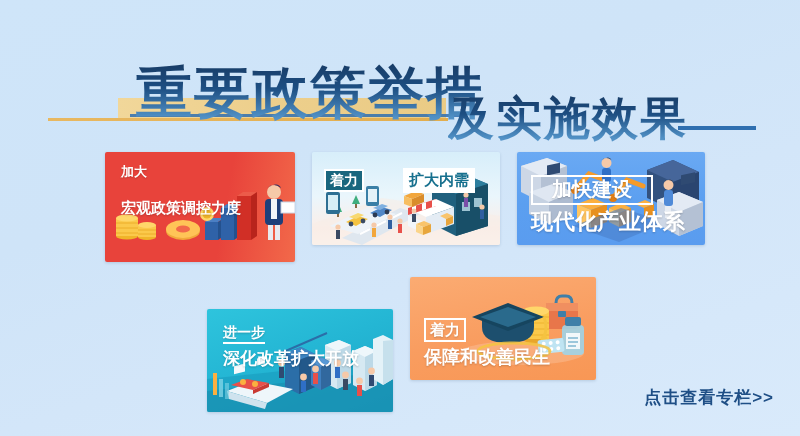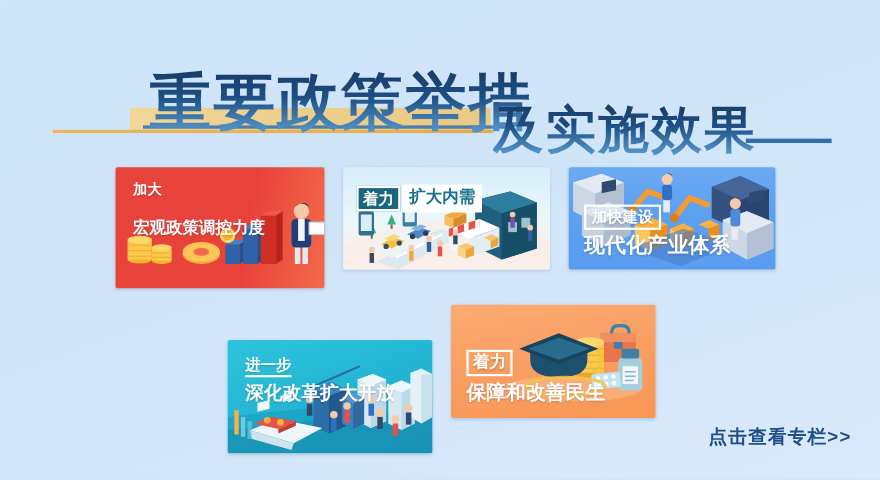--- a/index.html
+++ b/index.html
@@ -69,29 +69,29 @@
   
   #card-2{left:312px;top:152px;width:188px;height:93px;
     background:linear-gradient(180deg,#d7eefa 0%,#eaf6fc 48%,#fbeee8 82%,#fdf4ef 100%);}
   #card-2 .cap{left:12px;top:16px;display:flex;align-items:center;gap:2px;}
   .tagbox{
     background:#19667e;color:#fff;font-size:14px;font-weight:700;
     padding:2px 4px;border:2px solid #ffffff;line-height:1.1;
   }
   .tagtext{
     color:#17708e;font-size:15px;font-weight:700;
-    background:#ffffff;border:2px solid #ffffff;padding:2px 4px;line-height:1.1;
+    background:#ffffff;border:2px solid #ffffff;padding:2px 4px;line-height:1.1;margin-left:37px;
   }
 
   
   #card-3{left:517px;top:152px;width:188px;height:93px;
     background:linear-gradient(180deg,#6aa9f3 0%,#5b9ff0 55%,#5a9cef 100%);}
   #card-3 .cap{left:14px;bottom:10px;}
-  #card-3 .l1{display:inline-block;font-size:14px;border:2px solid #fff;padding:1px 5px;}
-  #card-3 .l2{font-size:19px;margin-top:4px;}
+  #card-3 .l1{display:inline-block;font-size:20px;border:2px solid #fff;padding:1px 19px;}
+  #card-3 .l2{font-size:22px;margin-top:4px;}
 
   
   #card-4{left:207px;top:277px;width:186px;height:103px;
     background:linear-gradient(160deg,#2ec4dd 0%,#24b6d4 45%,#1ba4c6 100%);margin-top:32px;}
   #card-4 .cap{left:16px;top:14px;}
   #card-4 .l1{font-size:14px;border-bottom:2px solid #fff;display:inline-block;padding-bottom:1px;}
   #card-4 .l2{font-size:17px;margin-top:5px;}
 
   
   #card-5{left:410px;top:277px;width:186px;height:103px;

